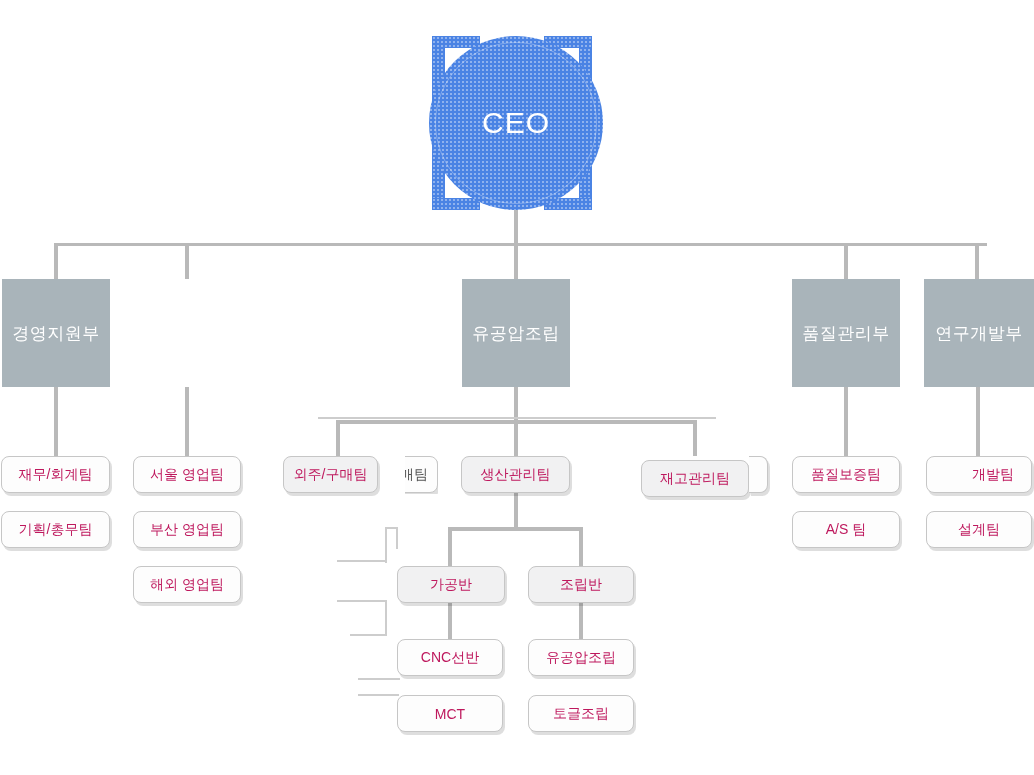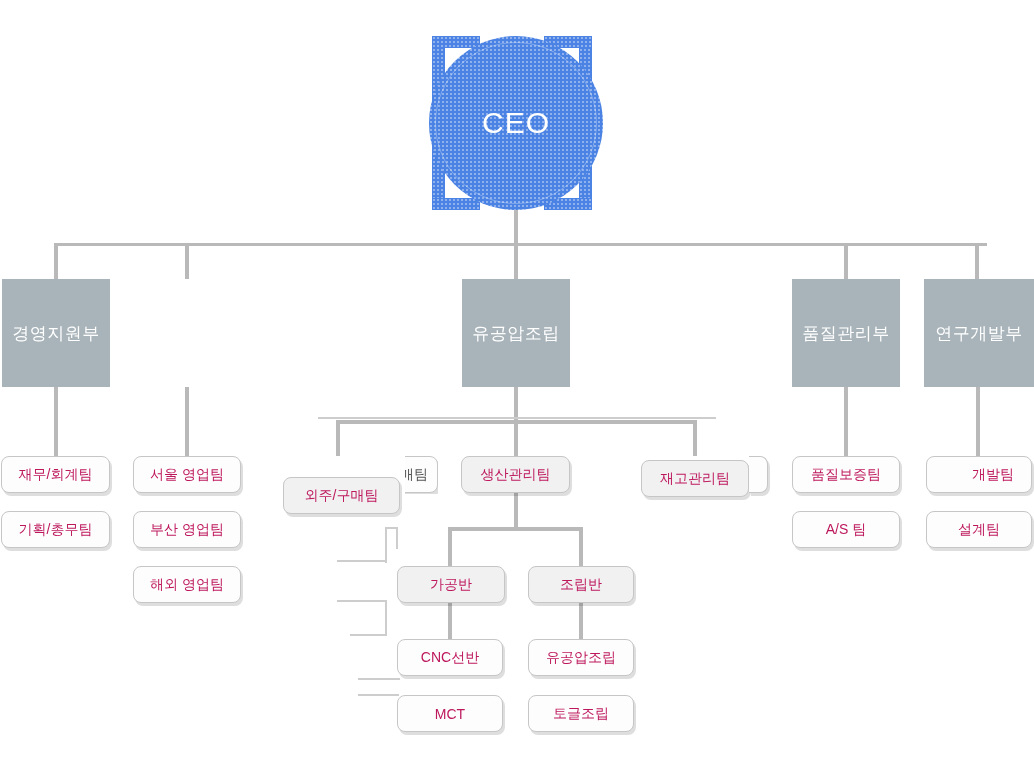--- a/index.html
+++ b/index.html
@@ -128,21 +128,21 @@
   <div class="team" style="left:133px;top:456px;">
       <span>서울 영업팀</span>
     </div>
   <div class="team" style="left:133px;top:511px;">
       <span>부산 영업팀</span>
     </div>
   <div class="team" style="left:133px;top:566px;">
       <span>해외 영업팀</span>
     </div>
 
-  <div class="team shaded" style="left:283px;top:477px;width:117px;">
+  <div class="team shaded" style="left:283px;top:456px;width:95px;">
       <span>외주/구매팀</span>
     </div>
   <div class="clip-frag" style="left:405px;top:456px;width:33px;height:38px;">
     <div class="inner">
         <span>매팀</span>
       </div>
   </div>
   <div class="team shaded" style="left:461px;top:456px;width:109px;">
       <span>생산관리팀</span>
     </div>

